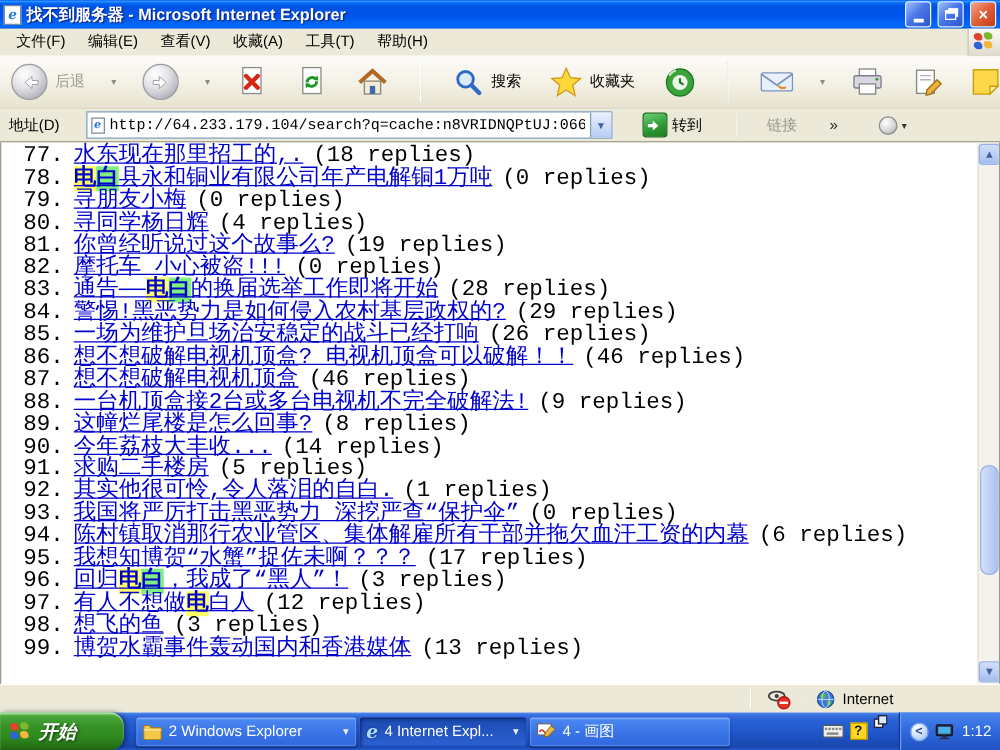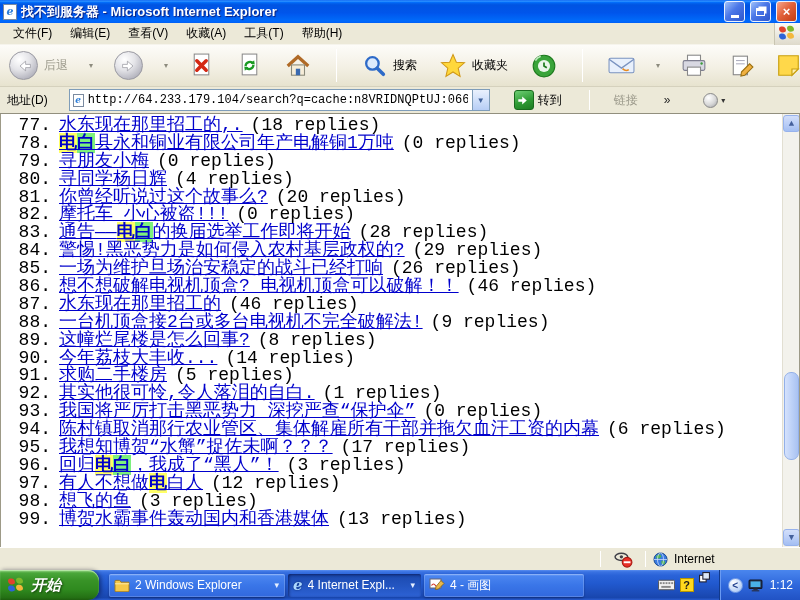--- a/index.html
+++ b/index.html
@@ -340,21 +340,21 @@
           <span class="replies">(0 replies)</span>
         </div>
         <div class="row">
           <span class="num">80.</span>
           <span class="tlink"><span>寻同学杨日辉</span></span>
           <span class="replies">(4 replies)</span>
         </div>
         <div class="row">
           <span class="num">81.</span>
           <span class="tlink"><span>你曾经听说过这个故事么?</span></span>
-          <span class="replies">(20 replies)</span>
+          <span class="replies">(19 replies)</span>
         </div>
         <div class="row">
           <span class="num">82.</span>
           <span class="tlink"><span>摩托车 小心被盗!!!</span></span>
           <span class="replies">(0 replies)</span>
         </div>
         <div class="row">
           <span class="num">83.</span>
           <span class="tlink"><span>通告——</span><span class="hl hl-y">电</span><span class="hl hl-g">白</span><span>的换届选举工作即将开始</span></span>
           <span class="replies">(28 replies)</span>
@@ -369,21 +369,21 @@
           <span class="tlink"><span>一场为维护旦场治安稳定的战斗已经打响</span></span>
           <span class="replies">(26 replies)</span>
         </div>
         <div class="row">
           <span class="num">86.</span>
           <span class="tlink"><span>想不想破解电视机顶盒? 电视机顶盒可以破解！！</span></span>
           <span class="replies">(46 replies)</span>
         </div>
         <div class="row">
           <span class="num">87.</span>
-          <span class="tlink"><span>水东现在那里招工的</span></span>
+          <span class="tlink"><span>想不想破解电视机顶盒</span></span>
           <span class="replies">(46 replies)</span>
         </div>
         <div class="row">
           <span class="num">88.</span>
           <span class="tlink"><span>一台机顶盒接2台或多台电视机不完全破解法!</span></span>
           <span class="replies">(9 replies)</span>
         </div>
         <div class="row">
           <span class="num">89.</span>
           <span class="tlink"><span>这幢烂尾楼是怎么回事?</span></span>

